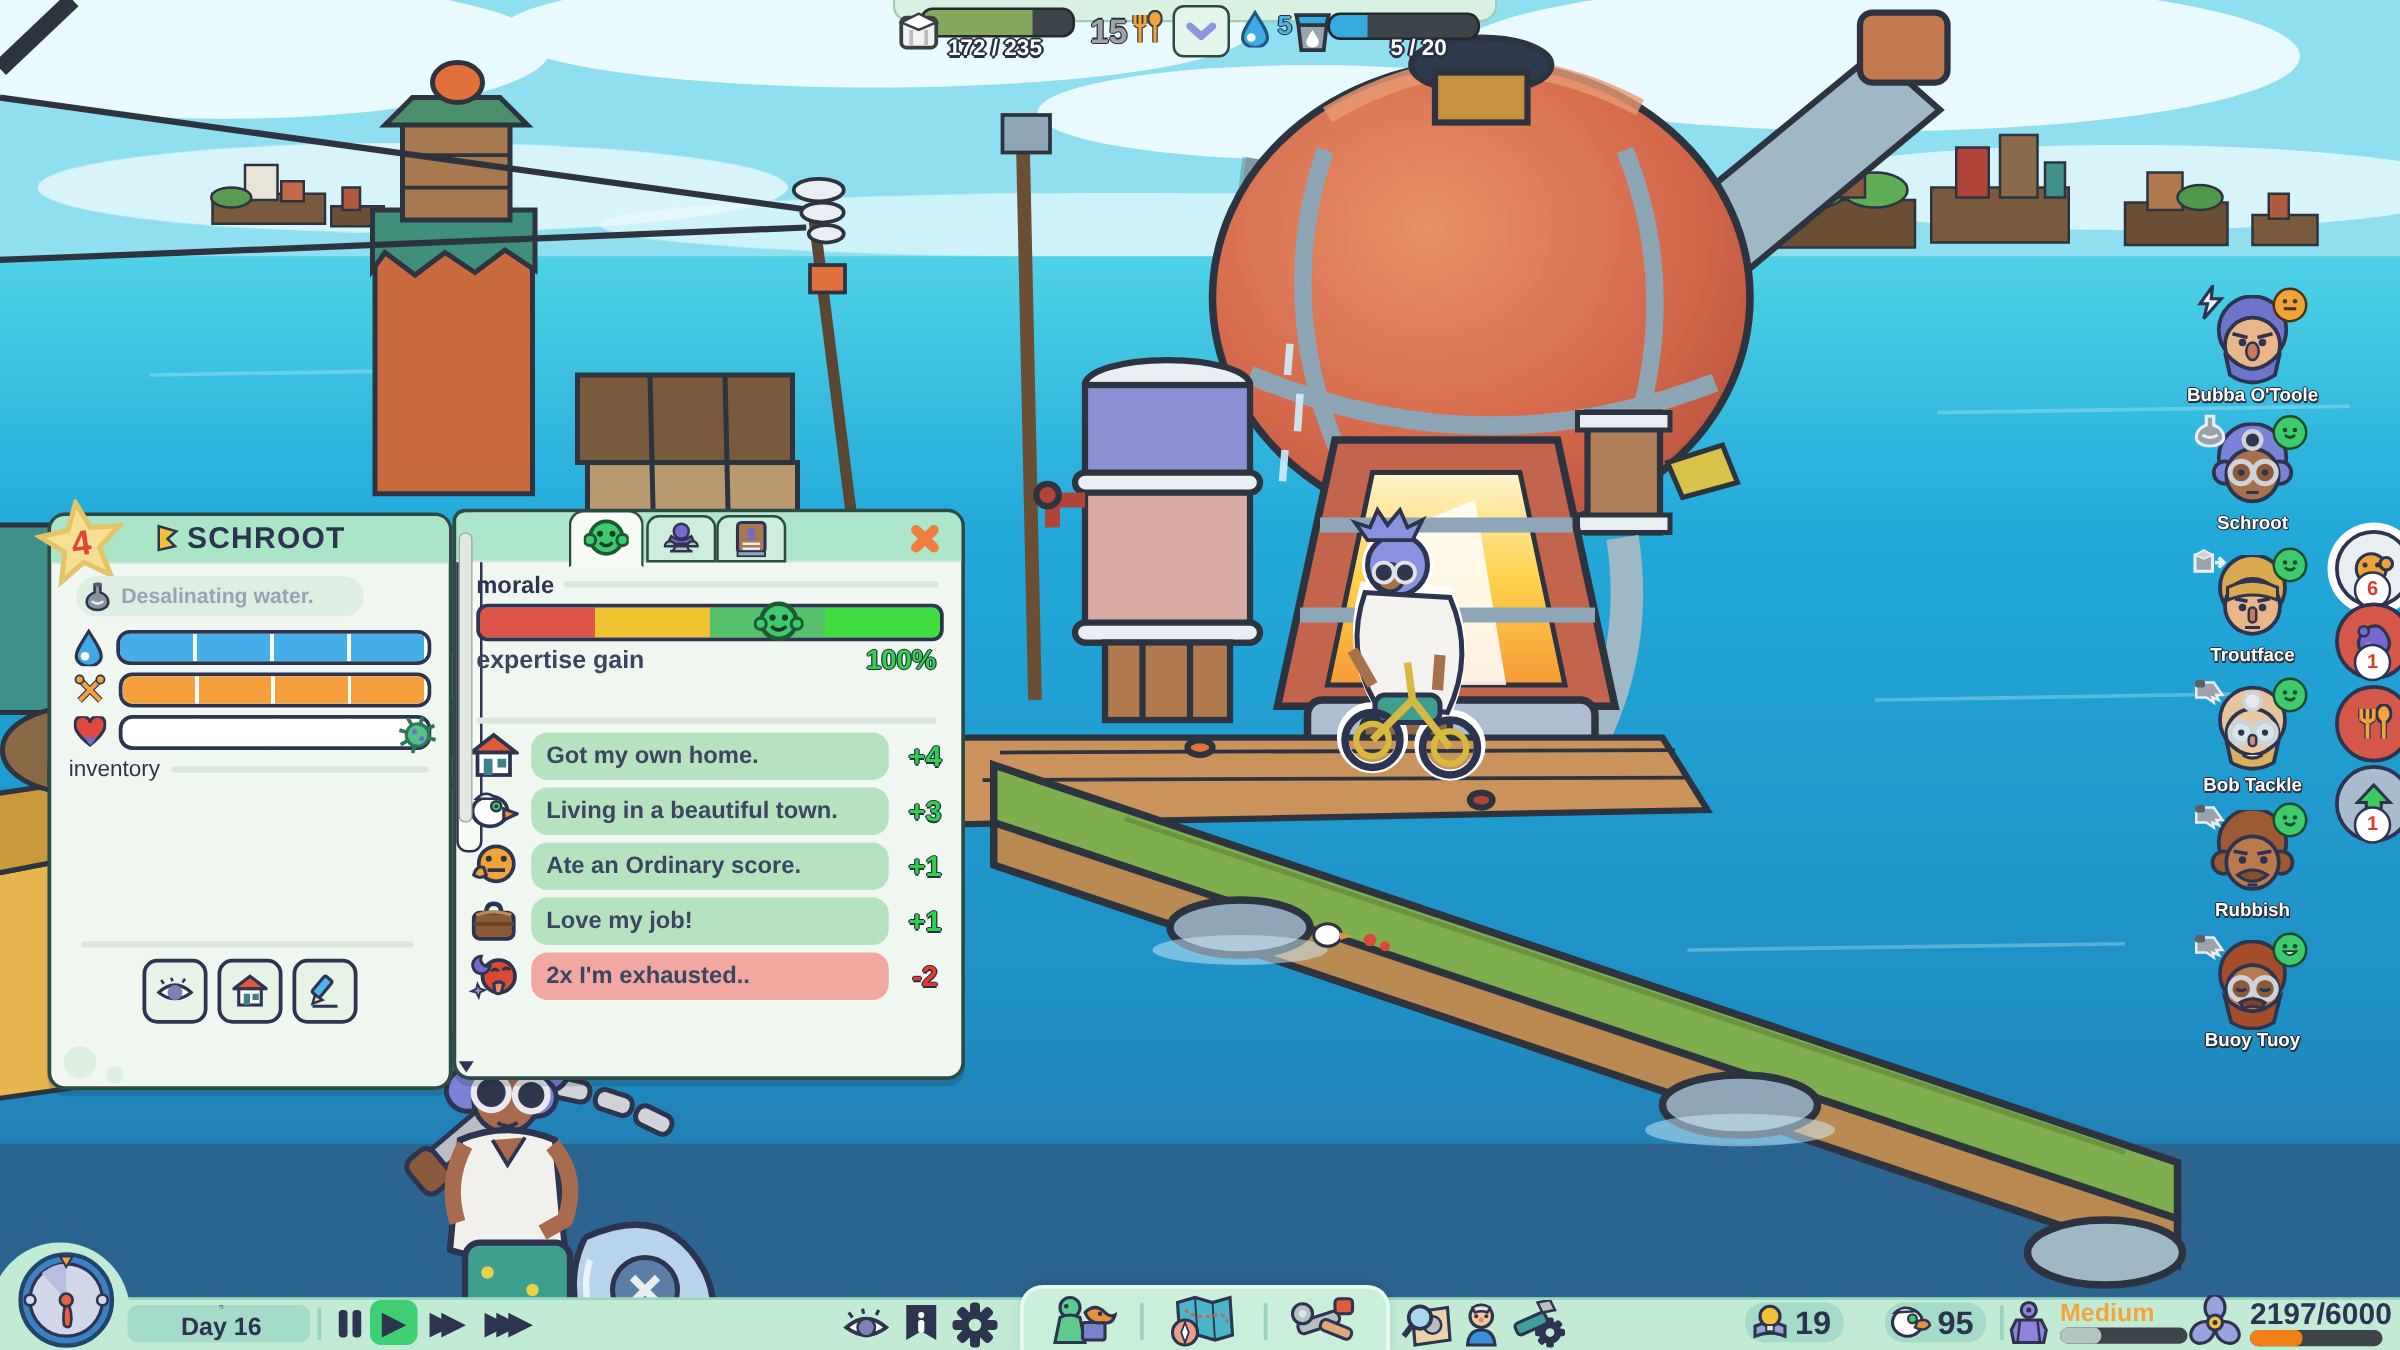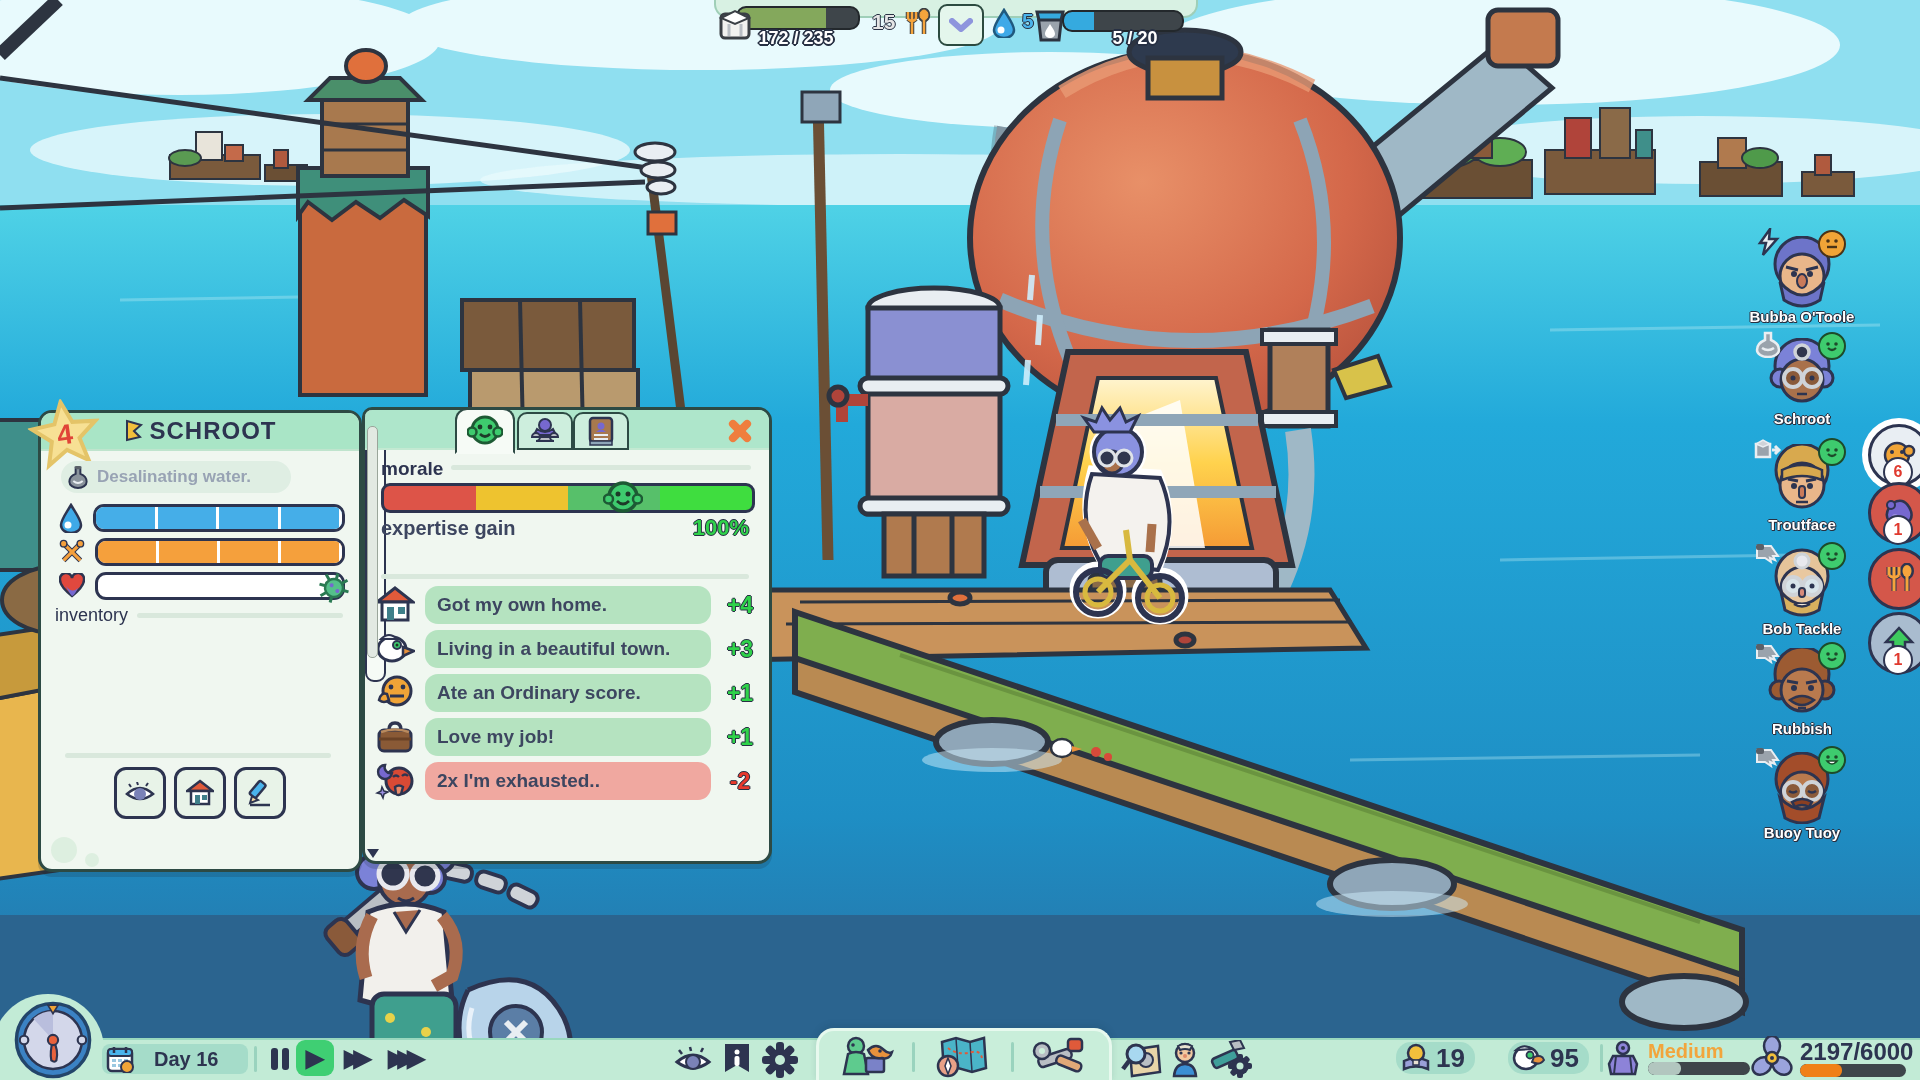--- a/index.html
+++ b/index.html
@@ -91,21 +91,21 @@
           border:1px solid #9aa59a;border-radius:5px;}
   .tri-up{width:0;height:0;border-left:6px solid transparent;border-right:6px solid transparent;
           border-bottom:9px solid #2d3450;margin:3px auto 0;}
   .tri-dn{width:0;height:0;border-left:6px solid transparent;border-right:6px solid transparent;
           border-top:9px solid #2d3450;position:absolute;bottom:3px;left:2px;}
 
   
   .bbar{left:0;top:1038px;width:1920px;height:42px;background:#c2ebd6;border-top:2px solid #99d8be;}
   .clockbump{left:-8px;top:994px;width:112px;height:112px;border-radius:50%;background:#c2ebd6;}
   .daypill{left:102px;top:1044px;width:142px;height:30px;background:#a5dcc9;border-radius:8px;
-           display:flex;align-items:center;gap:20px;padding-left:4px;cursor:pointer;}
+           display:flex;align-items:center;gap:4px;padding-left:4px;cursor:pointer;flex-direction:column;}
   .daytext{font-size:20px;font-weight:800;}
   .vdiv{width:3px;background:#9ad3be;border-radius:2px;}
   .speedbtn{display:flex;align-items:center;justify-content:center;cursor:pointer;color:#2d3450;}
   .playbtn{left:296px;top:1040px;width:38px;height:36px;background:#3fcf73;border-radius:9px;}
   .ffx{font-size:24px;letter-spacing:-9px;padding-right:9px;}
   .toolicon{cursor:pointer;}
   .centerplate{left:816px;top:1028px;width:290px;height:52px;background:#c9eeda;
        border:3px solid #e7f9ee;border-bottom:none;border-radius:18px 18px 0 0;
        box-shadow:0 -3px 7px rgba(20,50,60,.12);display:flex;align-items:center;justify-content:space-evenly;}
   .respill{top:1042px;height:32px;background:#a5dcc9;border-radius:15px;display:flex;
@@ -392,21 +392,21 @@
       </div>
 </div>
 <svg class="abs" style="left:716px;top:6px" width="38" height="38" viewBox="0 0 38 38">
   <rect x="5" y="8" width="28" height="24" rx="4" fill="#f2f2f0" stroke="#3a3f45" stroke-width="3"></rect>
   <polygon points="5,12 19,5 33,12 19,18" fill="#fff" stroke="#3a3f45" stroke-width="2"></polygon>
   <line x1="13" y1="18" x2="13" y2="30" stroke="#b9bec4" stroke-width="3"></line>
   <line x1="25" y1="18" x2="25" y2="30" stroke="#b9bec4" stroke-width="3"></line>
 </svg>
 <div class="abs hudnum outl" style="left:730px;top:28px;width:132px;text-align:center">172 / 235</div>
 
-<div class="abs outl-thin" style="left:872px;top:10px;font-size:21px;color:#e5e5e5">15</div>
+<div class="abs outl-thin" style="left:872px;top:10px;font-size:27px;color:#a3a3a3">15</div>
 <svg class="abs" style="left:904px;top:8px" width="28" height="30" viewBox="0 0 28 30">
   <g stroke="#3a3f45" stroke-width="4.5" fill="none">
         <path d="M8,4 v22 M4,4 v7 M12,4 v7 M4,11 q4,4 8,0"></path>
         <path d="M20,10 v16"></path>
         <ellipse cx="20" cy="7" rx="4" ry="5"></ellipse>
       </g>
   <g stroke="#f5a43c" stroke-width="2.5" fill="none">
         <path d="M8,4 v22 M4,4 v7 M12,4 v7 M4,11 q4,4 8,0"></path>
         <path d="M20,10 v16"></path>
       </g>

